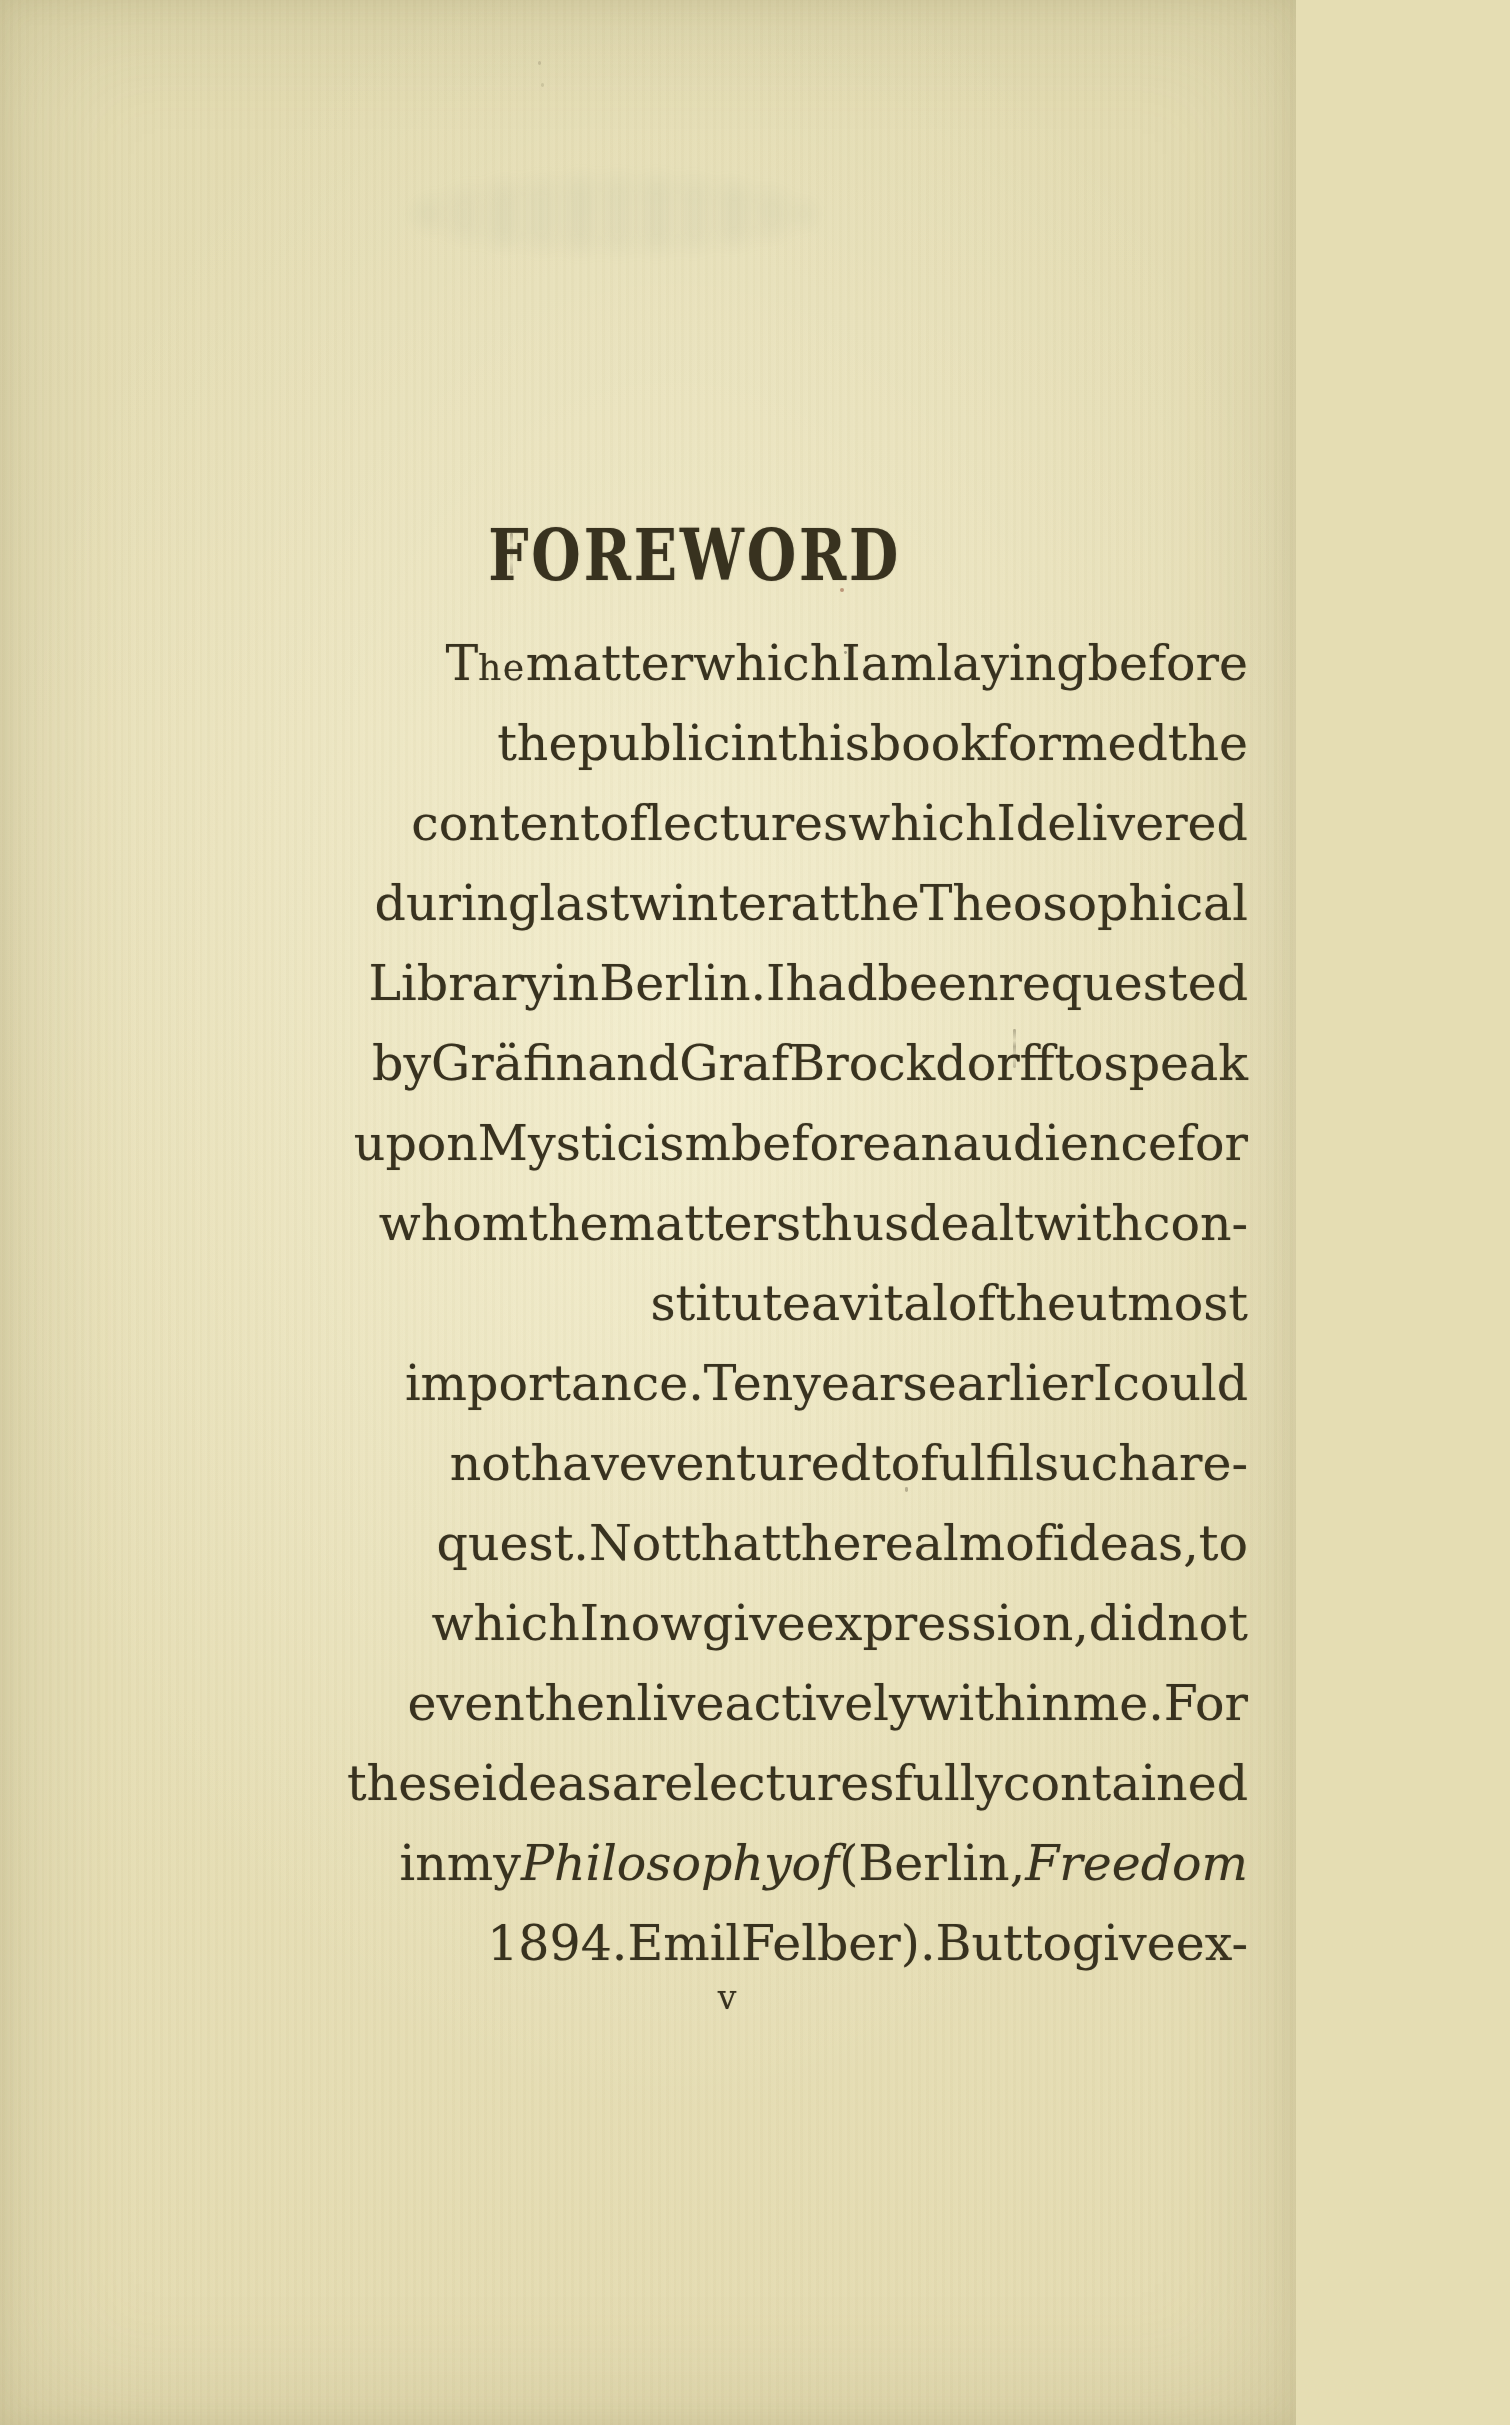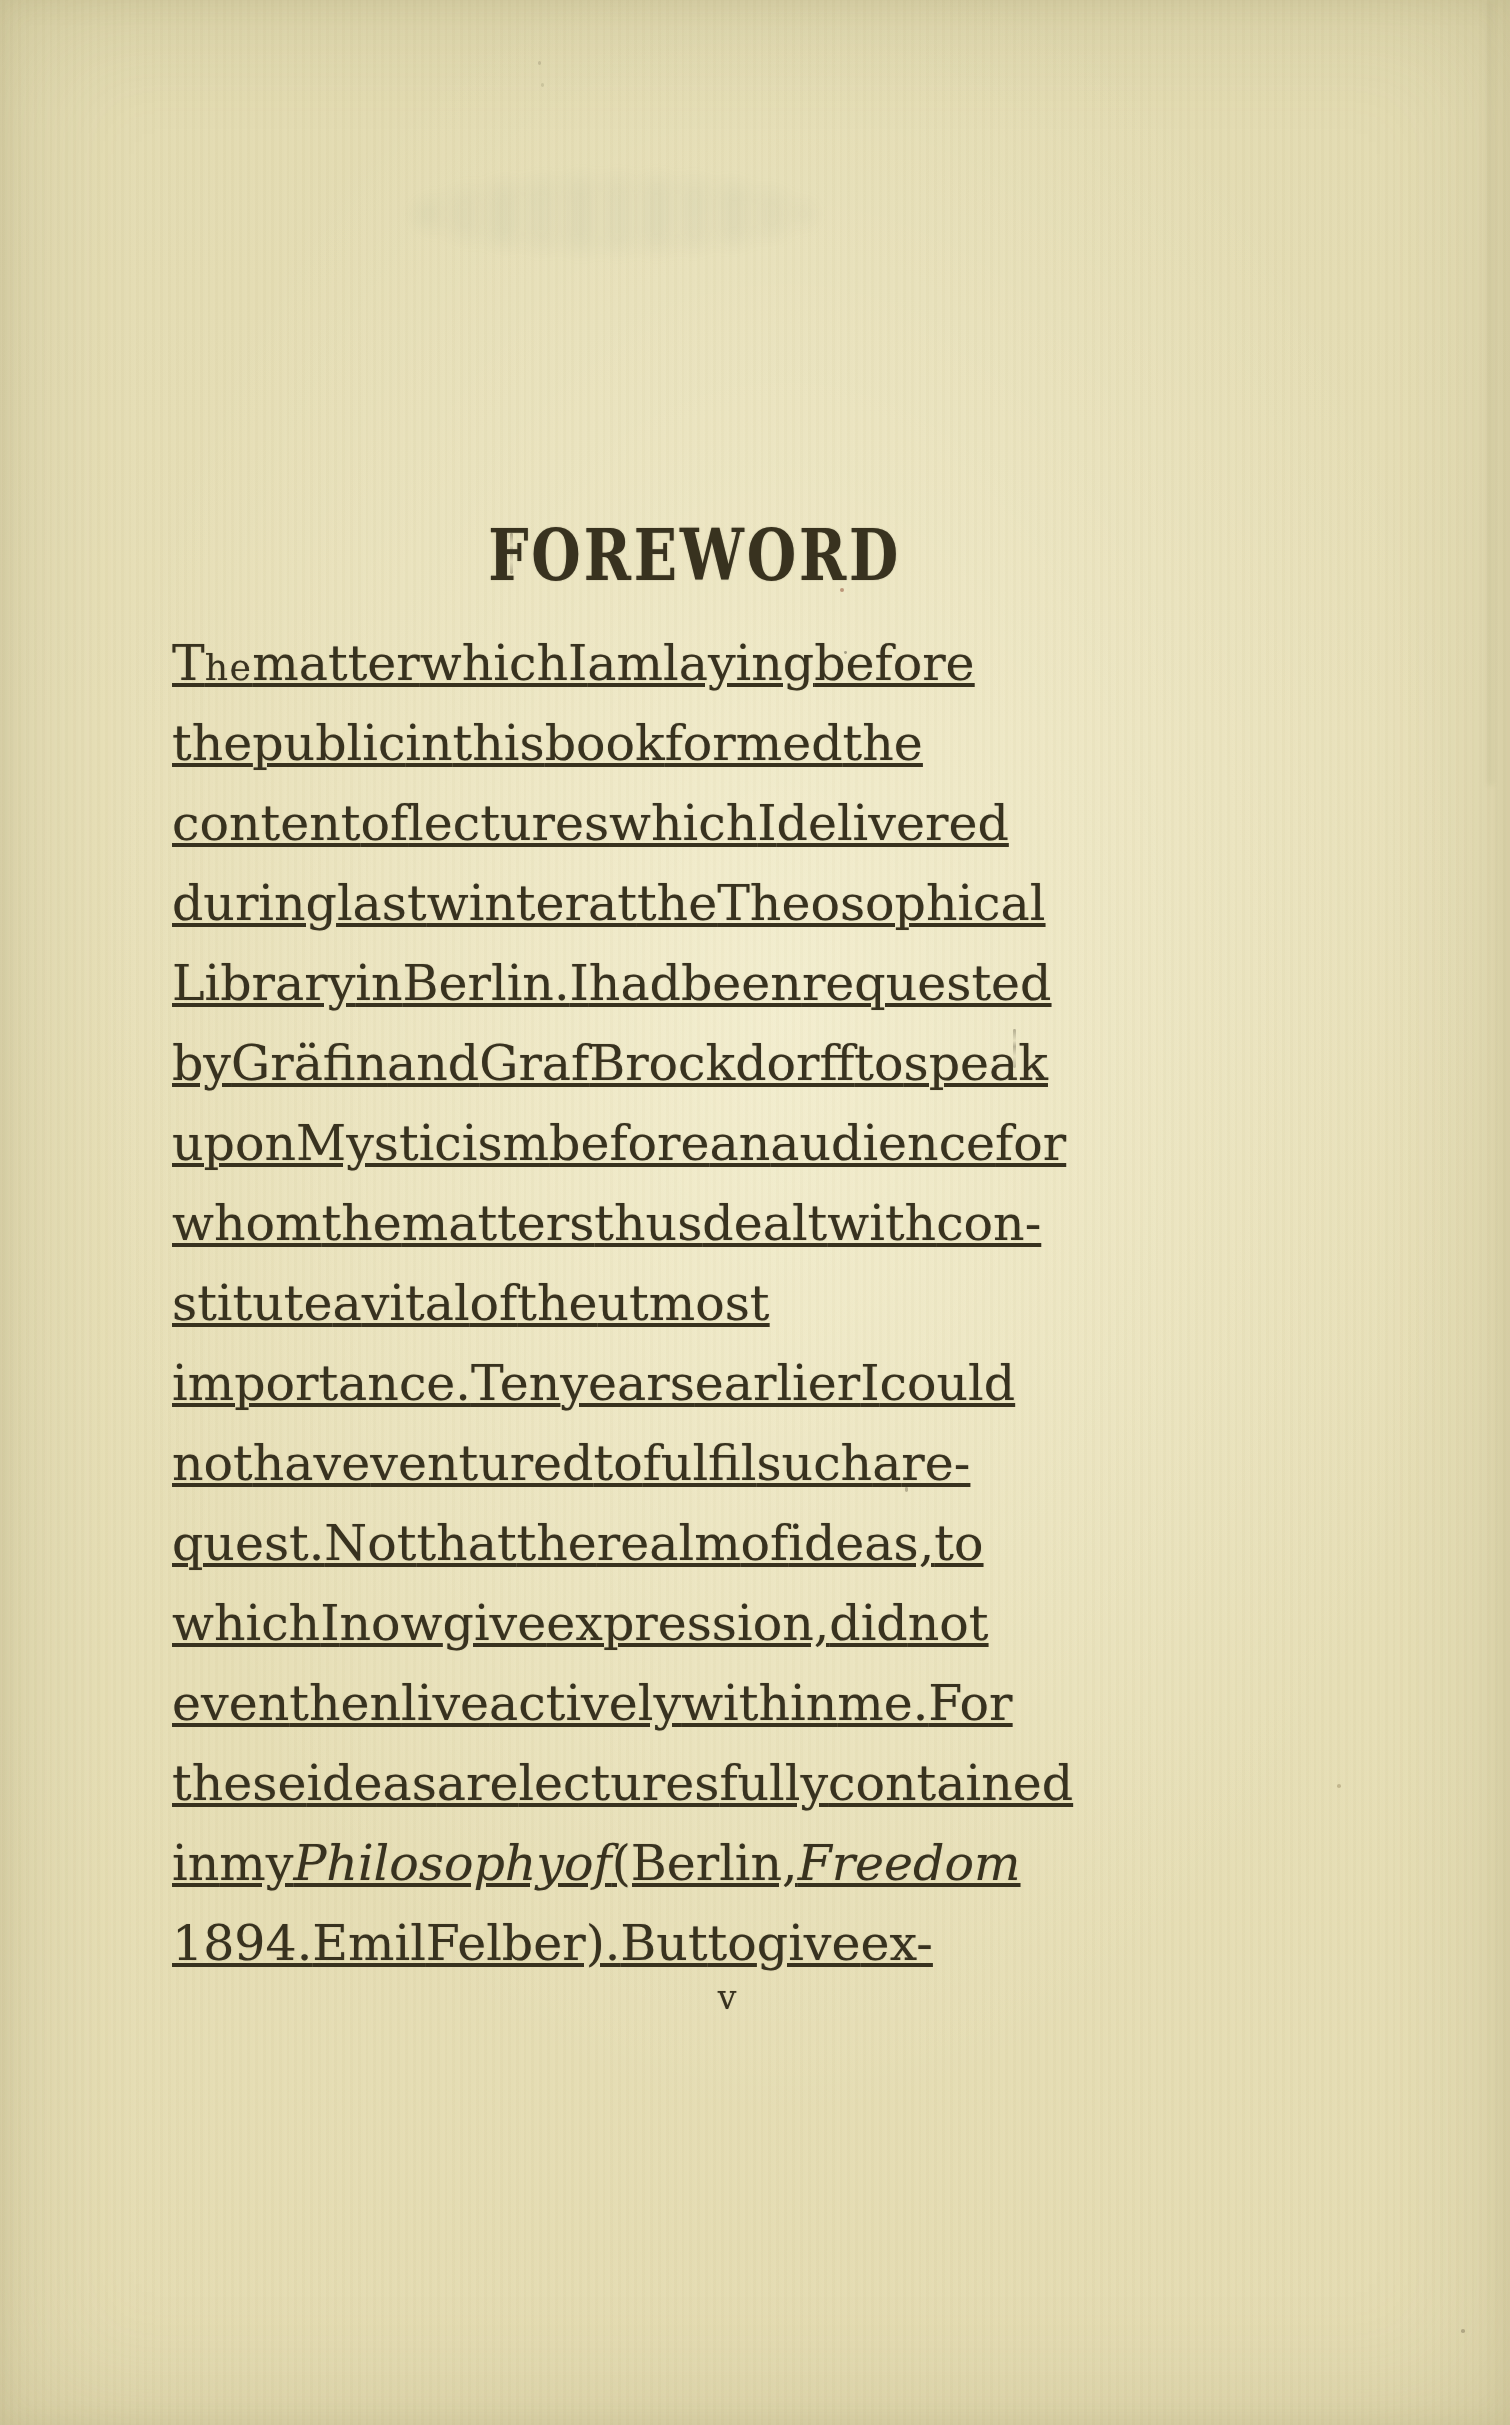--- a/index.html
+++ b/index.html
@@ -3,21 +3,21 @@
 <meta charset="utf-8">
 <style>
   html, body { margin: 0; padding: 0; }
   body {
     width: 1510px; height: 2426px;
     font-family: "DejaVu Serif", "Liberation Serif", serif;
     background: #e5ddb3;
   }
   .page {
     position: relative;
-    width: 1510px; height: 2426px;
+    width: 1296px; height: 2426px;
     overflow: hidden;
     background:
       radial-gradient(ellipse 1000px 1571px at 52% 42%, rgba(255,252,230,0.50), rgba(255,252,230,0.0) 70%),
       linear-gradient(180deg, #e2dab0 0%, #e7dfb7 30%, #e6deb5 70%, #e4dbb1 100%);
     color: var(--ink);
   }
   
   .texture {
     position: absolute; inset: 0;
     background:
@@ -49,22 +49,22 @@
     letter-spacing: 3.6px;
     transform: translateX(-14.3px) scaleX(0.80);
     transform-origin: 50% 50%;
     text-shadow: 0 0 1.4px rgba(52,46,30,0.45);
   }
   .body-text {
     position: absolute; left: 172px; top: 624px; width: 1076px;
     font-size: 49px;
   }
   .line {
-    display: flex; justify-content: flex-start; align-items: baseline;
-    height: 80px; line-height: 80px; white-space: nowrap; text-decoration: underline;
+    display: flex; justify-content: flex-end; align-items: baseline;
+    height: 80px; line-height: 80px; white-space: nowrap;
   }
   .w { text-shadow: 0 0 1.1px rgba(55,48,32,0.40); }
   .w.it { font-style: italic; }
   .sc-rest { font-size: 0.74em; letter-spacing: 1.4px; }
   .sp { width: 0; }
   .folio {
     position: absolute; left: 171px; top: 1976px; width: 1076px;
     text-align: center; font-size: 33px; line-height: 43px;
     transform: translateX(18px);
     text-shadow: 0 0 1.1px rgba(55,48,32,0.40);

